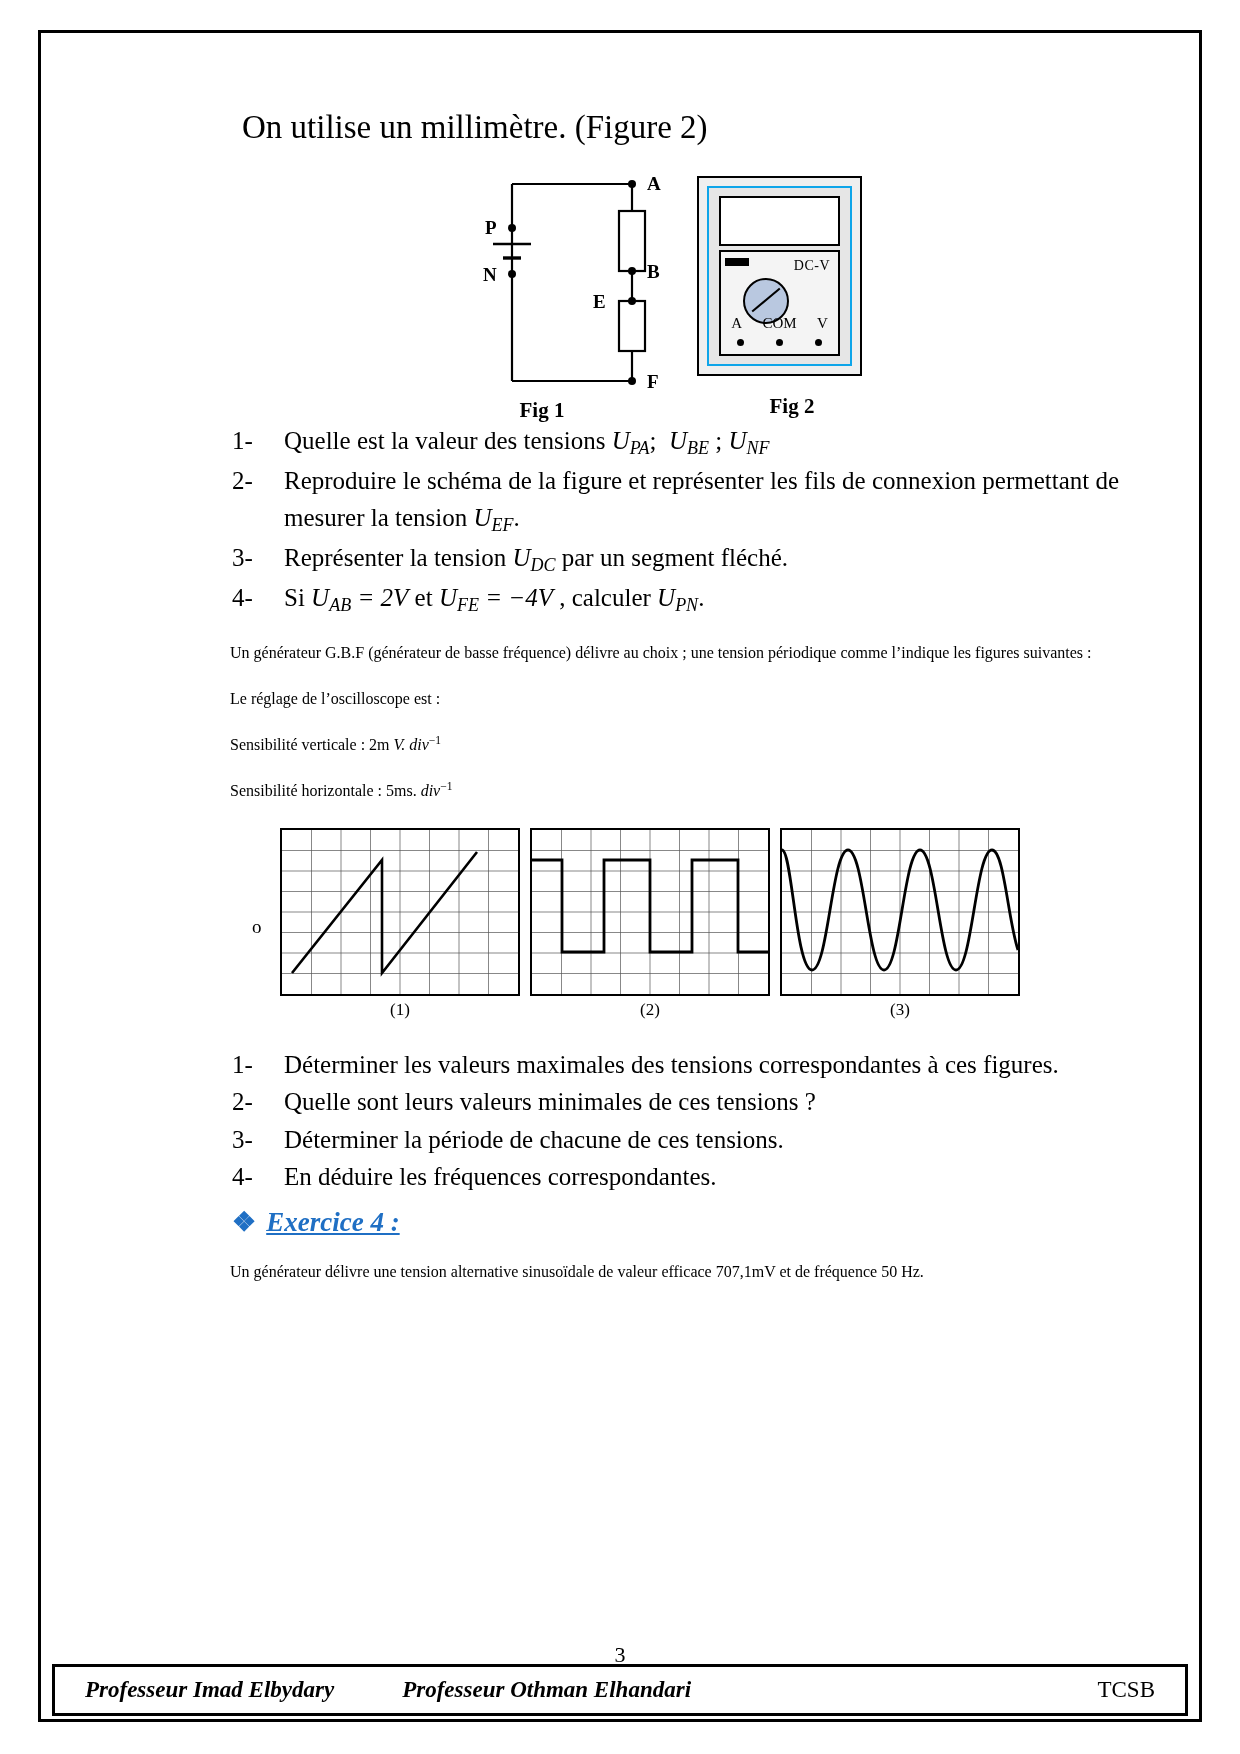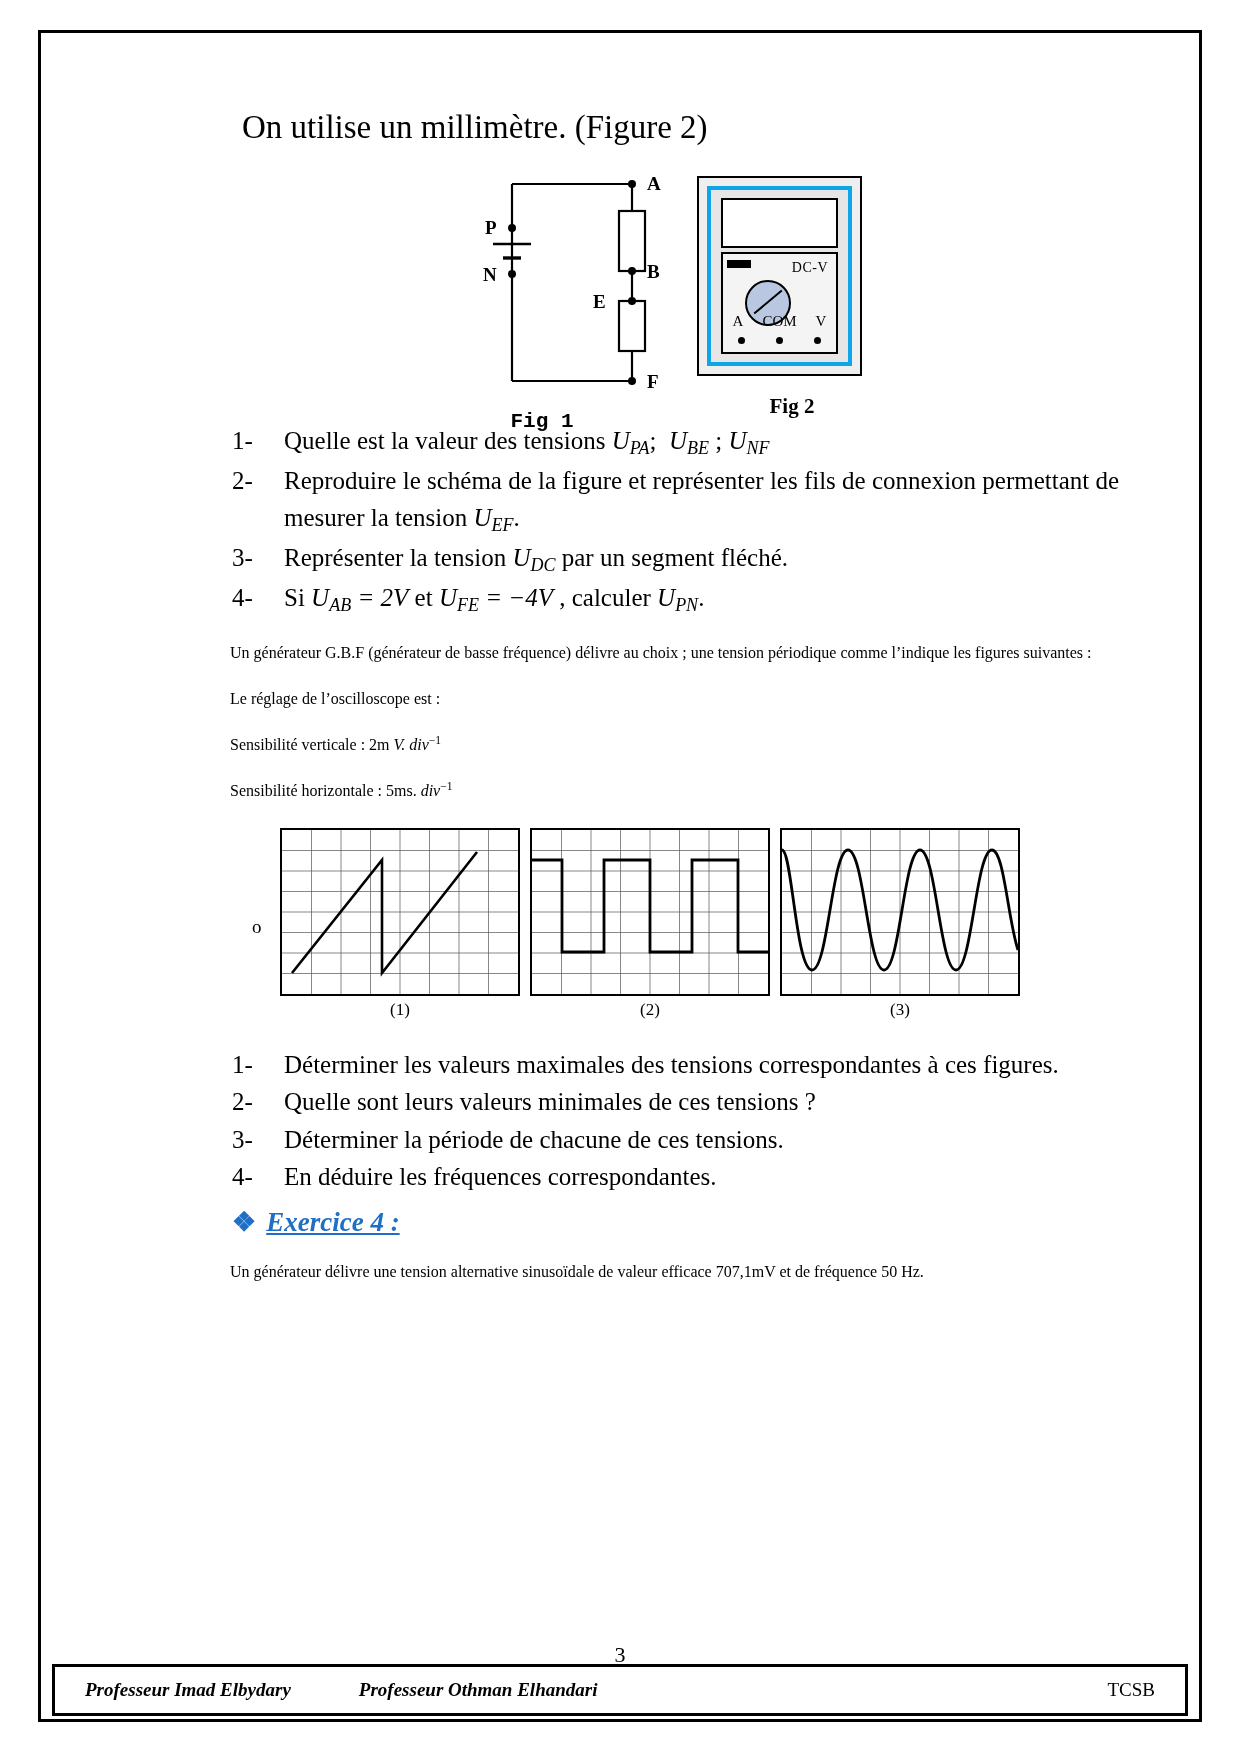--- a/index.html
+++ b/index.html
@@ -58,23 +58,22 @@
   .fig1 svg { display:block; }
   .fig-caption {
     text-align: center;
     font-size: 21px;
     font-weight: bold;
     font-family: "Liberation Serif", serif;
   }
   .fig1cap {
     position: absolute;
     left: 360px;
-    top: 244px;
+    top: 232px;
     width: 140px;
-    font-family: Liberation Mono, monospace;
   }
   .fig2 {
     position: absolute;
     left: 585px;
     top: 10px;
   }
   .fig2cap {
     position: absolute;
     left: 600px;
     top: 228px;
@@ -87,21 +86,21 @@
     height: 200px;
     border: 2px solid #000;
     background: #efefef;
     box-sizing: border-box;
     padding: 8px;
     position: relative;
   }
   .mm-inner {
     width: 100%;
     height: 100%;
-    border: 4px solid #0ea5e9;
+    border: 2px solid #0ea5e9;
     box-sizing: border-box;
     background: #e6e6e6;
     position: relative;
   }
   .mm-screen {
     position: absolute;
     left: 10px;
     top: 8px;
     right: 10px;
     height: 46px;
@@ -273,21 +272,21 @@
   .footer-bar {
     position: absolute;
     left: 52px;
     bottom: 38px;
     width: 1136px;
     height: 52px;
     border: 3px solid #000;
     box-sizing: border-box;
     display: flex;
     align-items: center;
-    font-size: 19px;
+    font-size: 23px;
     font-weight: bold;
     font-style: italic;
   }
   .f-left { margin-left: 30px; }
   .f-mid { margin-left: 68px; }
   .f-right { margin-left: auto; margin-right: 30px; font-style: normal; font-weight: normal; }
 </style>
 </head>
 <body>
 

